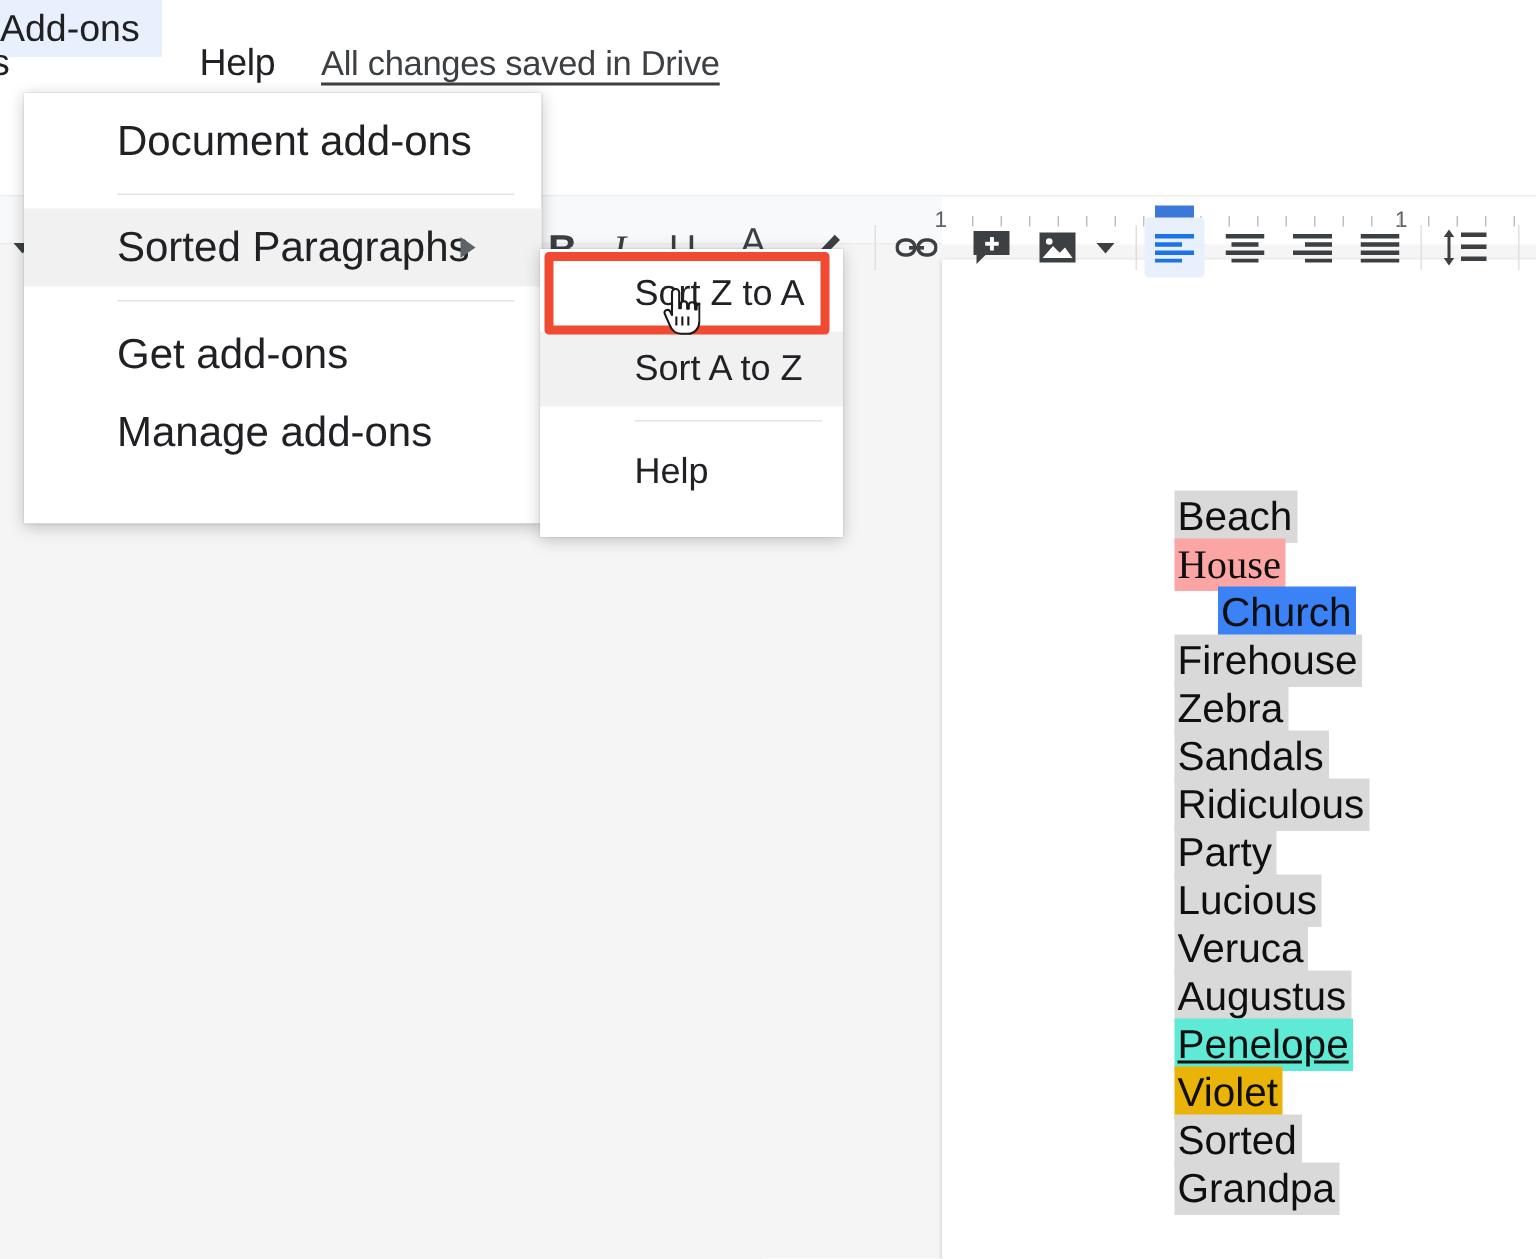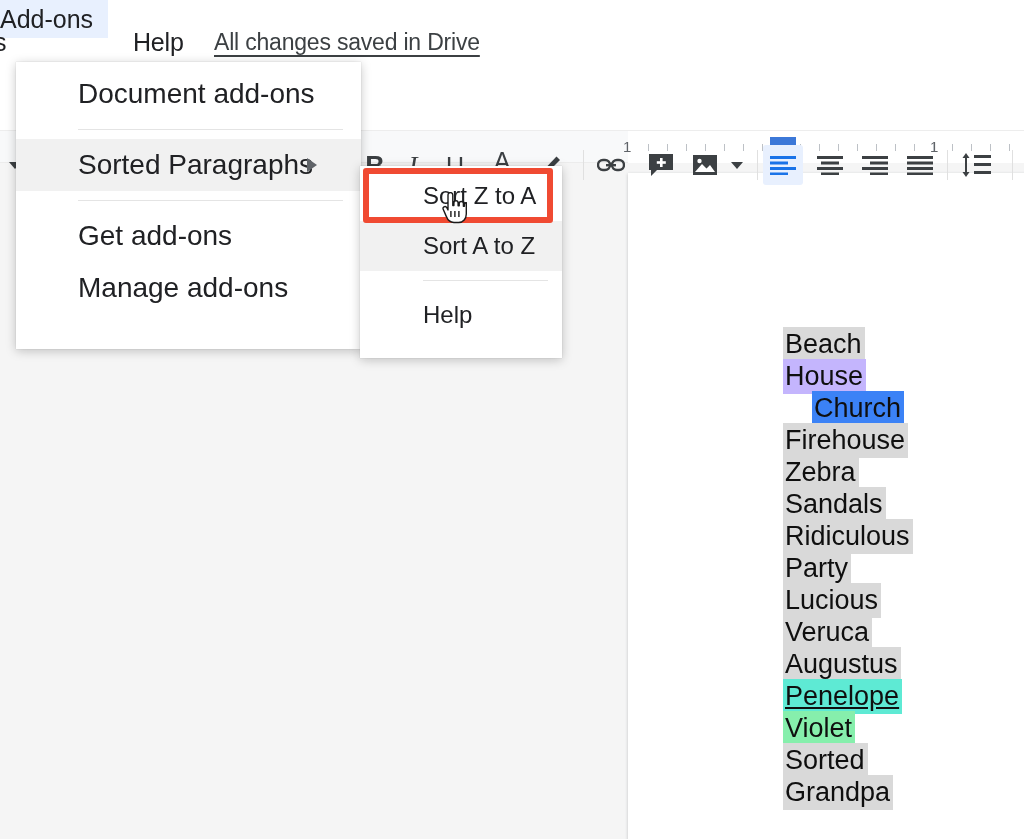--- a/index.html
+++ b/index.html
@@ -247,32 +247,32 @@
 </style>
 </head>
 <body>
 
 <div id="app">
 
   <div class="canvas">
     <div class="page">
       <div class="doc-list">
           <div class="doc-line"><span style="background: rgb(217, 217, 217);">Beach</span></div>
-          <div class="doc-line"><span style="background: #c4b5fd;">House</span></div>
+          <div class="doc-line"><span style="background: #fca5a5; font-family: Liberation Serif, serif;">House</span></div>
           <div class="doc-line"><span style="background: #3b82f6; margin-left: 29px;">Church</span></div>
           <div class="doc-line"><span style="background: rgb(217, 217, 217);">Firehouse</span></div>
           <div class="doc-line"><span style="background: rgb(217, 217, 217);">Zebra</span></div>
           <div class="doc-line"><span style="background: rgb(217, 217, 217);">Sandals</span></div>
           <div class="doc-line"><span style="background: rgb(217, 217, 217);">Ridiculous</span></div>
           <div class="doc-line"><span style="background: rgb(217, 217, 217);">Party</span></div>
           <div class="doc-line"><span style="background: rgb(217, 217, 217);">Lucious</span></div>
           <div class="doc-line"><span style="background: rgb(217, 217, 217);">Veruca</span></div>
           <div class="doc-line"><span style="background: rgb(217, 217, 217);">Augustus</span></div>
           <div class="doc-line"><span style="background: #5eead4; text-decoration: underline;">Penelope</span></div>
-          <div class="doc-line"><span style="background: #86efac;">Violet</span></div>
+          <div class="doc-line"><span style="background: #eab308;">Violet</span></div>
           <div class="doc-line"><span style="background: rgb(217, 217, 217);">Sorted</span></div>
           <div class="doc-line"><span style="background: rgb(217, 217, 217);">Grandpa</span></div>
         </div>
     </div>
   </div>
 
   <div class="ruler">
     <div class="ruler-white"></div>
     <div class="ruler-num" style="left:623px;">1</div>
     <div class="ruler-num" style="left:930px;">1</div>

